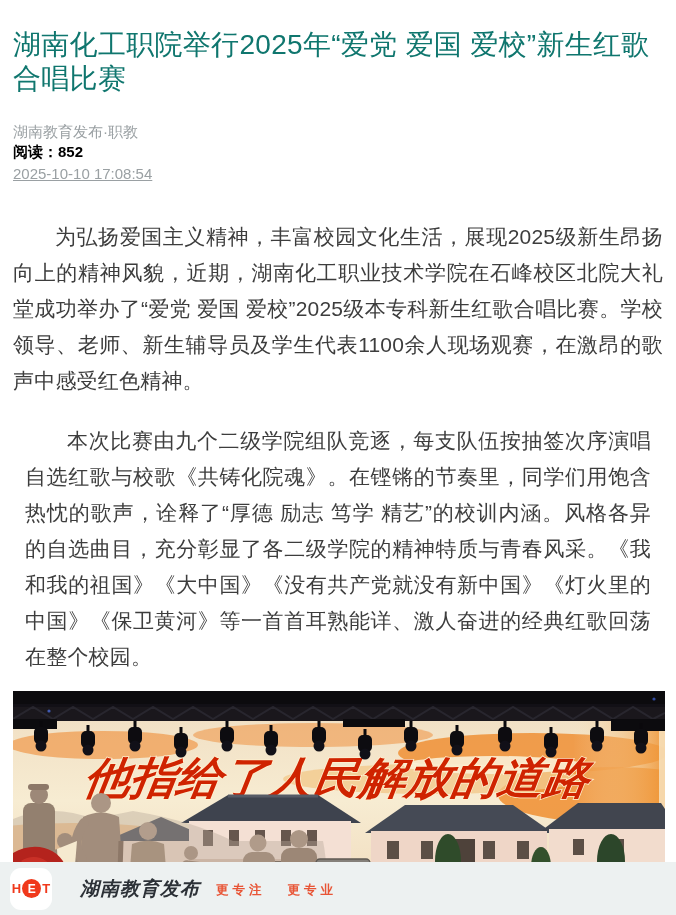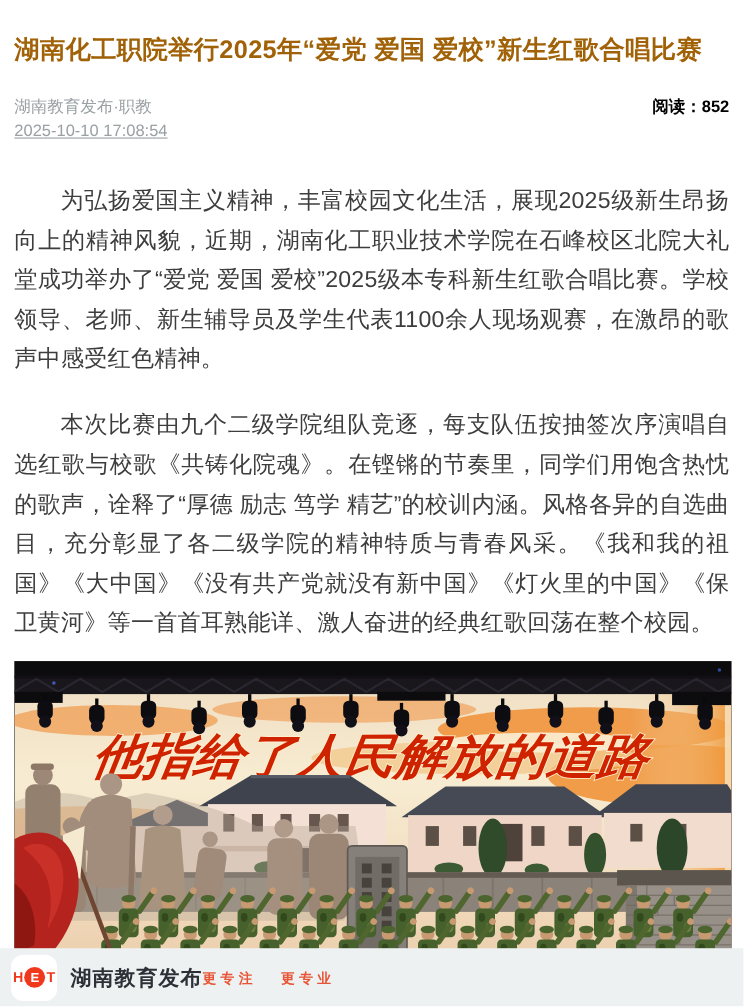--- a/index.html
+++ b/index.html
@@ -3,52 +3,52 @@
 <meta charset="utf-8">
 <style>
   html,body{margin:0;padding:0;}
   body{
     width:676px;height:915px;background:#ffffff;overflow:hidden;position:relative;
     font-family:"Liberation Sans","DejaVu Sans",sans-serif;
     -webkit-font-smoothing:antialiased;
   }
   .content{padding:0 13px;}
   .title{
-    margin:28px 0 26px;font-size:23px;line-height:34px;font-weight:700;
-    color:#a16207;letter-spacing:.3px;
+    margin:28px 0 26px;font-size:28px;line-height:34px;font-weight:400;
+    color:#0f766e;letter-spacing:.3px;
   }
   .meta-row{
     display:flex;justify-content:space-between;align-items:flex-start;
-    font-size:15px;line-height:20px;color:#9aa0a3;
+    font-size:15px;line-height:20px;color:#9aa0a3;flex-direction:column;
   }
   .meta-source{color:#9aa0a3;}
   .read{color:#000000;font-weight:bold;}
   .date{font-size:15px;line-height:20px;color:#9aa0a3;margin-top:2px;text-decoration:underline;}
   .para{
     font-size:21px;line-height:36px;color:#3d3d3d;text-align:justify;
     text-indent:2em;letter-spacing:.2px;
   }
   .para-1{margin:35px 0 24px;}
-  .para-2{margin:0 0 16px;}
+  .para-2{margin:0 12px 16px;}
   figure.photo{margin:0;width:652px;height:275px;overflow:hidden;background:#000;}
   footer.pub{
     position:absolute;left:0;bottom:0;width:676px;height:53px;background:#edf1f1;
     display:flex;align-items:center;padding-left:10px;box-sizing:border-box;
   }
   .logo{
     width:42px;height:42px;border-radius:11px;background:#ffffff;
     display:flex;align-items:center;justify-content:center;gap:1px;flex:0 0 auto;
   }
   .logo .lh,.logo .lt{color:#f0391c;font-weight:800;font-size:13px;line-height:1;}
   .logo .lcircle{
     width:19px;height:19px;border-radius:50%;background:#f0391c;color:#ffffff;
     font-weight:800;font-size:12px;line-height:1;display:flex;align-items:center;justify-content:center;
   }
-  .brand{margin-left:12px;font-size:19px;font-weight:700;color:#2c3137;letter-spacing:1px;}
-  .slogans{display:flex;gap:22px;padding-top:3px;}
+  .brand{margin-left:28px;font-size:19px;font-weight:700;color:#2c3137;letter-spacing:1px;font-style:italic;}
+  .slogans{margin-left:16px;display:flex;gap:22px;padding-top:3px;}
   .slogans span{font-size:12.5px;color:#e85435;letter-spacing:4px;font-weight:600;}
 </style>
 </head>
 <body>
 
 <main>
   <article class="content">
 
     <h1 class="title">湖南化工职院举行2025年“爱党 爱国 爱校”新生红歌合唱比赛</h1>
 

